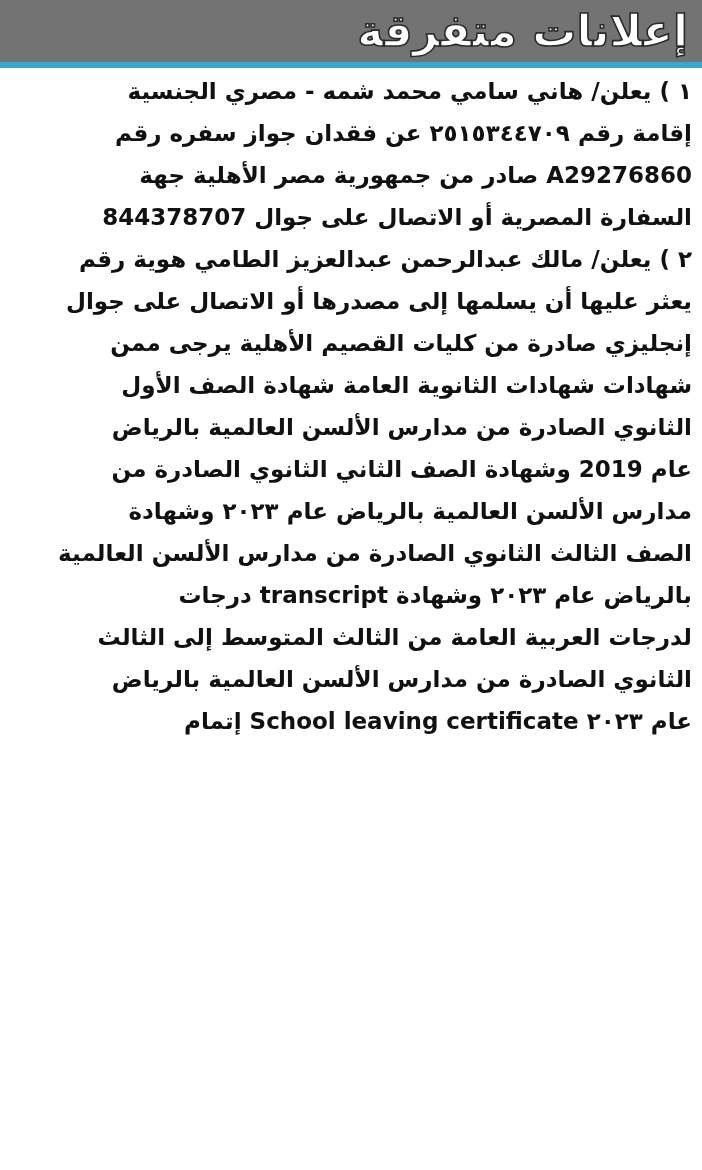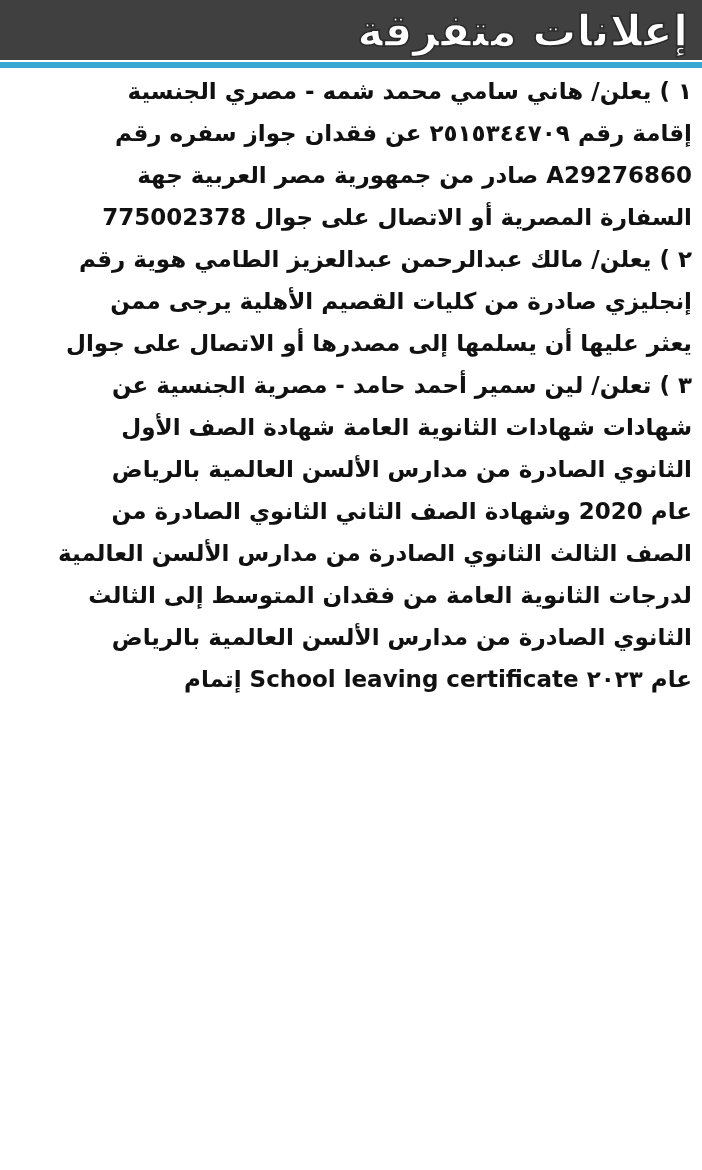--- a/index.html
+++ b/index.html
@@ -1,46 +1,47 @@
 <!DOCTYPE html>
 <html><head>
 <meta charset="utf-8">
 <style>
   html, body { margin:0; padding:0; }
   body { width:702px; height:1170px; background:#ffffff; overflow:hidden; position:relative; font-family:"DejaVu Sans", sans-serif; }
-  .header { position:absolute; left:0; top:0; width:702px; height:60px; background:#404040; }
+  .header { position:absolute; left:0; top:0; width:702px; height:68px; background:#737373; }
   .header-title { position:absolute; right:14px; top:2px; font-family:"DejaVu Sans", sans-serif; font-weight:bold; font-size:44px; line-height:58px; color:#ffffff; -webkit-text-stroke:1.6px #2a2a2a; letter-spacing:0px; direction:rtl; }
   .header-bar { position:absolute; left:0; top:62px; width:702px; height:6px; background:#36a8d2; }
   .body { position:absolute; left:10px; right:10px; top:70px; direction:rtl; text-align:justify; color:#111; }
   .ad { font-weight:bold; font-size:23px; line-height:42px; margin:0; }
 </style>
 </head>
 <body>
 
 <div class="header">
   <div class="header-title">إعلانات متفرقة</div>
 </div>
 <div class="header-bar"></div>
 
 <div class="body">
   <div class="ad">
     <div>١ ) يعلن/ هاني سامي محمد شمه - مصري الجنسية</div>
     <div>إقامة رقم ٢٥١٥٣٤٤٧٠٩ عن فقدان جواز سفره رقم</div>
-    <div><span>A29276860 صادر من جمهورية مصر العربية جهة</span></div>
-    <div>السفارة المصرية أو الاتصال على جوال 775002378</div>
+    <div><span>A29276860 صادر من جمهورية مصر الأهلية جهة</span></div>
+    <div>السفارة المصرية أو الاتصال على جوال 844378707</div>
   </div>
   <div class="ad">
     <div>٢ ) يعلن/ مالك عبدالرحمن عبدالعزيز الطامي هوية رقم</div>
+    <div>يعثر عليها أن يسلمها إلى مصدرها أو الاتصال على جوال</div>
     <div>إنجليزي صادرة من كليات القصيم الأهلية يرجى ممن</div>
-    <div>يعثر عليها أن يسلمها إلى مصدرها أو الاتصال على جوال</div>
   </div>
   <div class="ad">
-    <div>٣ ) تعلن/ لين سمير أحمد حامد - مصرية الجنسية عن</div>
     <div>شهادات شهادات الثانوية العامة شهادة الصف الأول</div>
     <div>الثانوي الصادرة من مدارس الألسن العالمية بالرياض</div>
-    <div>عام 2020 وشهادة الصف الثاني الثانوي الصادرة من</div>
+    <div>عام 2019 وشهادة الصف الثاني الثانوي الصادرة من</div>
+    <div>مدارس الألسن العالمية بالرياض عام ٢٠٢٣ وشهادة</div>
     <div>الصف الثالث الثانوي الصادرة من مدارس الألسن العالمية</div>
-    <div>لدرجات الثانوية العامة من فقدان المتوسط إلى الثالث</div>
+    <div>بالرياض عام ٢٠٢٣ وشهادة transcript درجات</div>
+    <div>لدرجات العربية العامة من الثالث المتوسط إلى الثالث</div>
     <div>الثانوي الصادرة من مدارس الألسن العالمية بالرياض</div>
     <div>عام ٢٠٢٣ School leaving certificate إتمام</div>
 
   </div>
 </div>
 
 </body></html>

